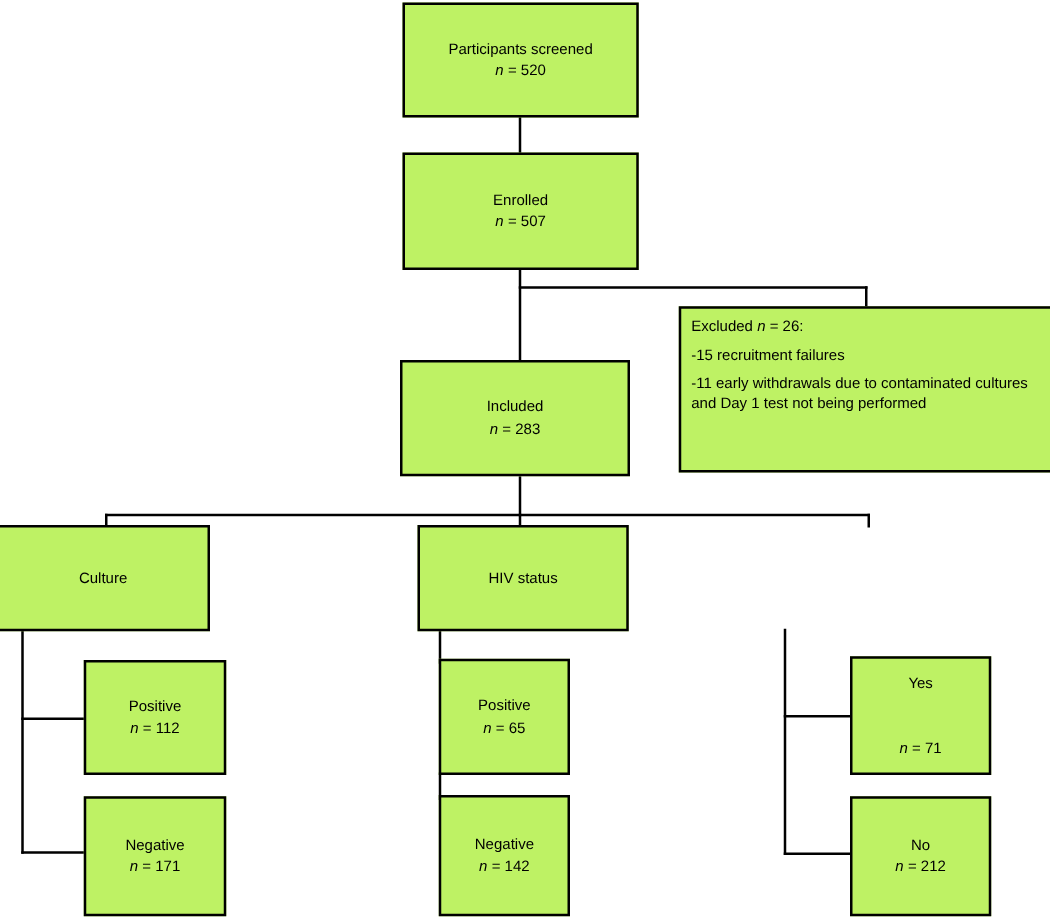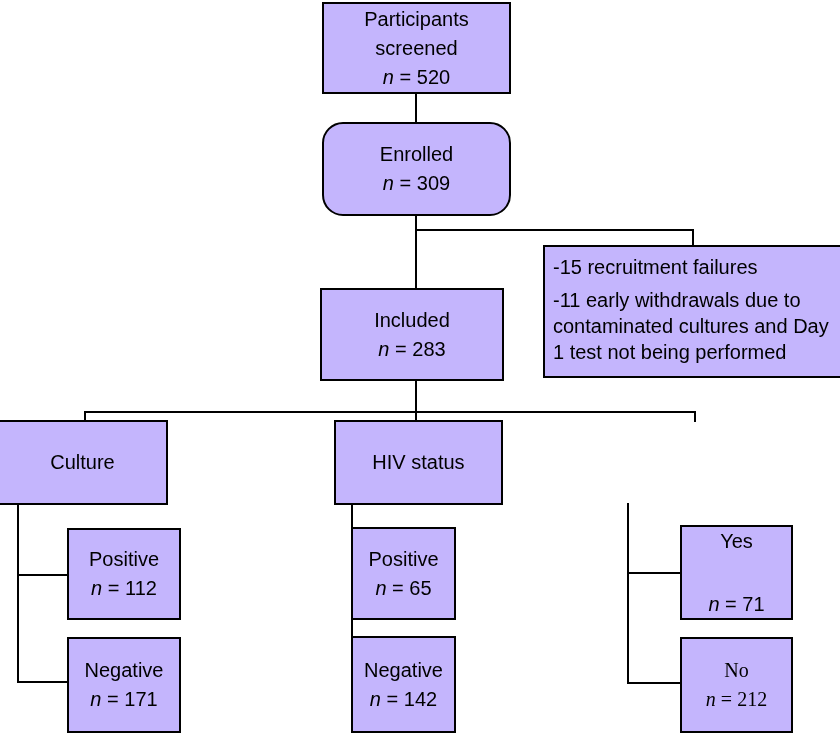--- a/index.html
+++ b/index.html
@@ -16,27 +16,27 @@
     position: relative;
     width: 840px;
     height: 734px;
     background: #ffffff;
     overflow: hidden;
   }
   .box {
     position: absolute;
     box-sizing: border-box;
     border: 2px solid #000000;
-    background: #c4b5fd;
+    background: #bef264;
     display: flex;
     flex-direction: column;
     align-items: center;
     justify-content: center;
     text-align: center;
-    font-size: 20px;
+    font-size: 12px;
     line-height: 1.45;
     z-index: 2;
   }
   .box .line1 { display: block; }
   .box .line2 { display: block; }
   .n-italic { font-style: italic; }
   .box-left {
     align-items: flex-start;
     justify-content: flex-start;
     text-align: left;
@@ -82,26 +82,27 @@
 
   <div class="conn v" style="left:627px; top:503px; height:181px;"></div>
   <div class="conn h" style="left:627px; top:572px; width:55px;"></div>
   <div class="conn h" style="left:627px; top:682px; width:55px;"></div>
 
   <div class="box" style="left:322px; top:2px; width:189px; height:92px;">
     <span class="line1">Participants screened</span>
     <span class="line2"><span class="n-italic">n</span> <span>= 520</span></span>
   </div>
 
-  <div class="box" style="left:322px; top:122px; width:189px; height:94px;border-radius:21px;">
+  <div class="box" style="left:322px; top:122px; width:189px; height:94px;">
     <span class="line1">Enrolled</span>
-    <span class="line2"><span class="n-italic">n</span> <span>= 309</span></span>
+    <span class="line2"><span class="n-italic">n</span> <span>= 507</span></span>
   </div>
 
   <div class="box box-left" style="left:543px; top:245px; width:300px; height:133px;">
+    <p><span>Excluded </span><span class="n-italic">n</span><span> = 26:</span></p>
     <p>-15 recruitment failures</p>
     <p>-11 early withdrawals due to contaminated cultures and Day 1 test not being performed</p>
   </div>
 
   <div class="box" style="left:320px; top:288px; width:184px; height:93px;">
     <span class="line1">Included</span>
     <span class="line2"><span class="n-italic">n</span> <span>= 283</span></span>
   </div>
 
   <div class="box" style="left:-3px; top:420px; width:171px; height:85px;">
@@ -131,18 +132,18 @@
     <span class="line1">Negative</span>
     <span class="line2"><span class="n-italic">n</span> <span>= 142</span></span>
   </div>
 
 
   <div class="box" style="left:680px; top:525px; width:113px; height:95px;gap:34px;">
     <span class="line1">Yes</span>
     <span class="line2"><span class="n-italic">n</span> <span>= 71</span></span>
   </div>
 
-  <div class="box" style="left:680px; top:637px; width:113px; height:96px;font-family:Liberation Serif, serif;">
+  <div class="box" style="left:680px; top:637px; width:113px; height:96px;">
     <span class="line1">No</span>
     <span class="line2"><span class="n-italic">n</span> <span>= 212</span></span>
   </div>
 
 </div>
 
 </body></html>

